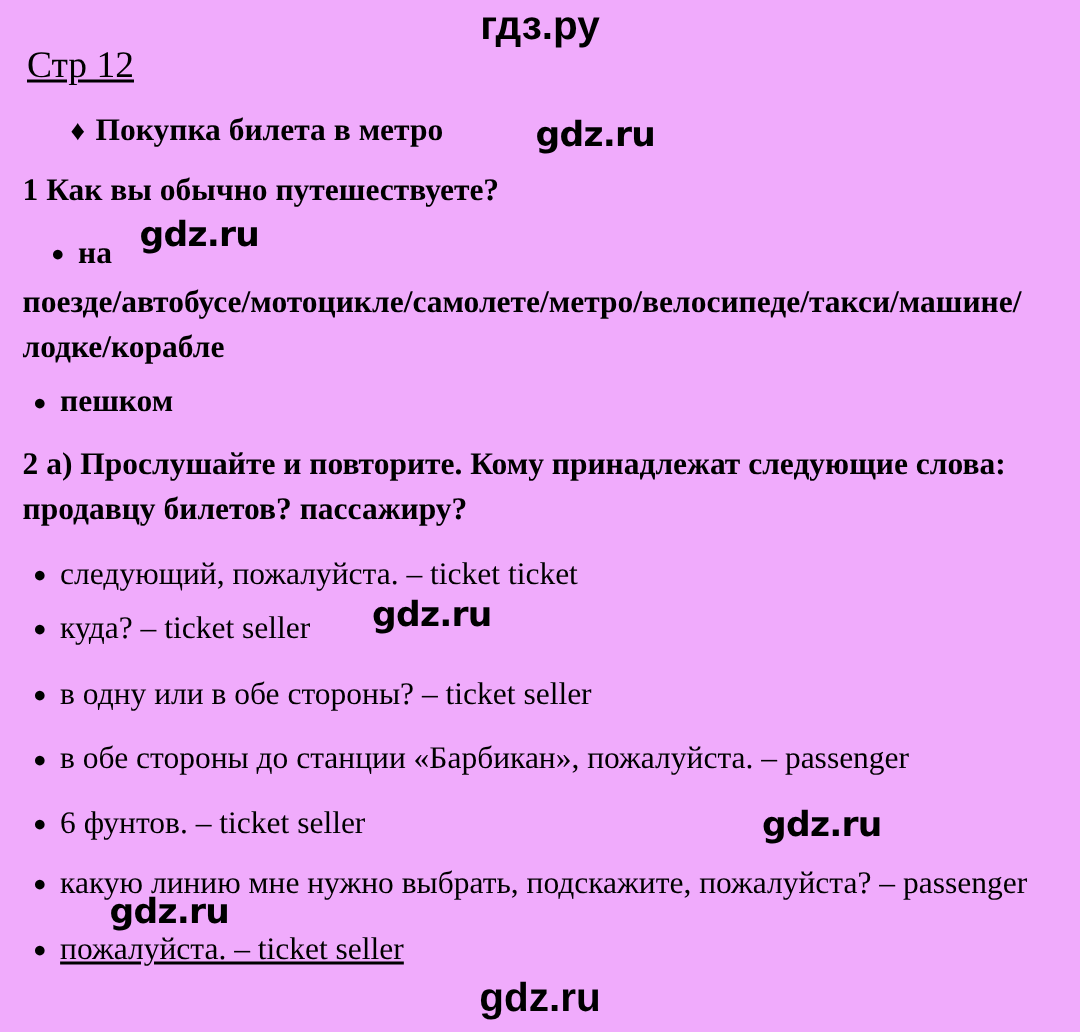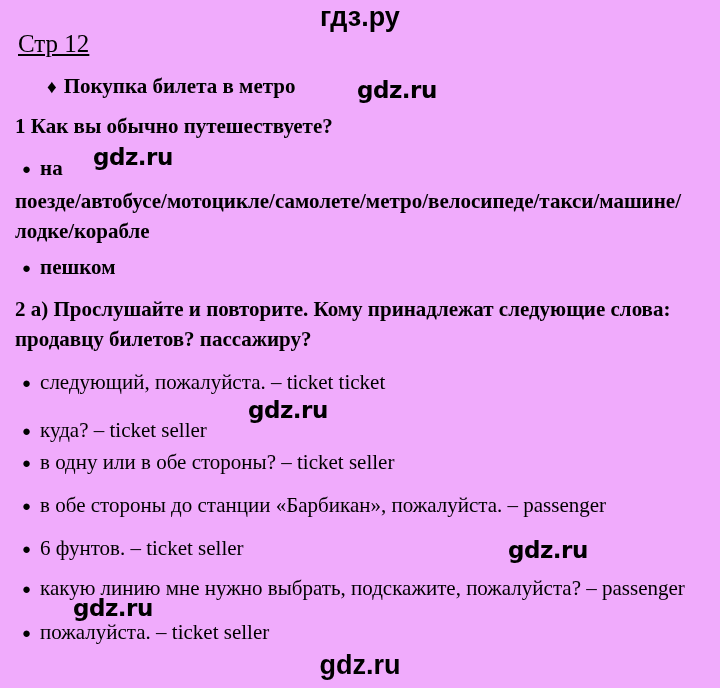--- a/index.html
+++ b/index.html
@@ -74,35 +74,35 @@
     text-align: center;
     font-family: "Liberation Sans", sans-serif;
     font-weight: bold;
     font-size: 27px;
     line-height: 30px;
   }
 
   .topic        { left: 15px;  top: 74px; margin-left: 32px; }
   .wm-1         { left: 357px; top: 77px; }
   .t1-heading   { left: 15px;  top: 114px; }
-  .t1-item1     { left: 22px;  top: 156px; }
+  .t1-item1     { left: 34px;  top: 156px; }
   .wm-2         { left: 93px;  top: 144px; }
   .t1-body      { left: 15px;  top: 186px; }
   .t1-item2     { left: 22px;  top: 255px; }
   .t2-heading   { left: 15px;  top: 294px; }
   .ans-0        { left: 22px;  top: 370px; }
-  .ans-1        { left: 22px;  top: 406px; margin-top: 12px; }
+  .ans-1        { left: 22px;  top: 406px; }
   .wm-3         { left: 248px; top: 397px; }
   .ans-2        { left: 22px;  top: 450px; }
   .ans-3        { left: 22px;  top: 493px; }
   .ans-4        { left: 22px;  top: 536px; }
   .wm-4         { left: 508px; top: 537px; }
   .ans-5        { left: 22px;  top: 576px; }
   .wm-5         { left: 73px;  top: 595px; }
-  .ans-6        { left: 22px;  top: 620px; }
+  .ans-6        { left: 22px;  top: 620px; text-decoration: underline; }
 </style>
 </head>
 <body>
 
 <div class="page">
 
   <div class="abs site-title">гдз.ру</div>
 
   <div class="abs page-ref">Стр 12</div>
 

